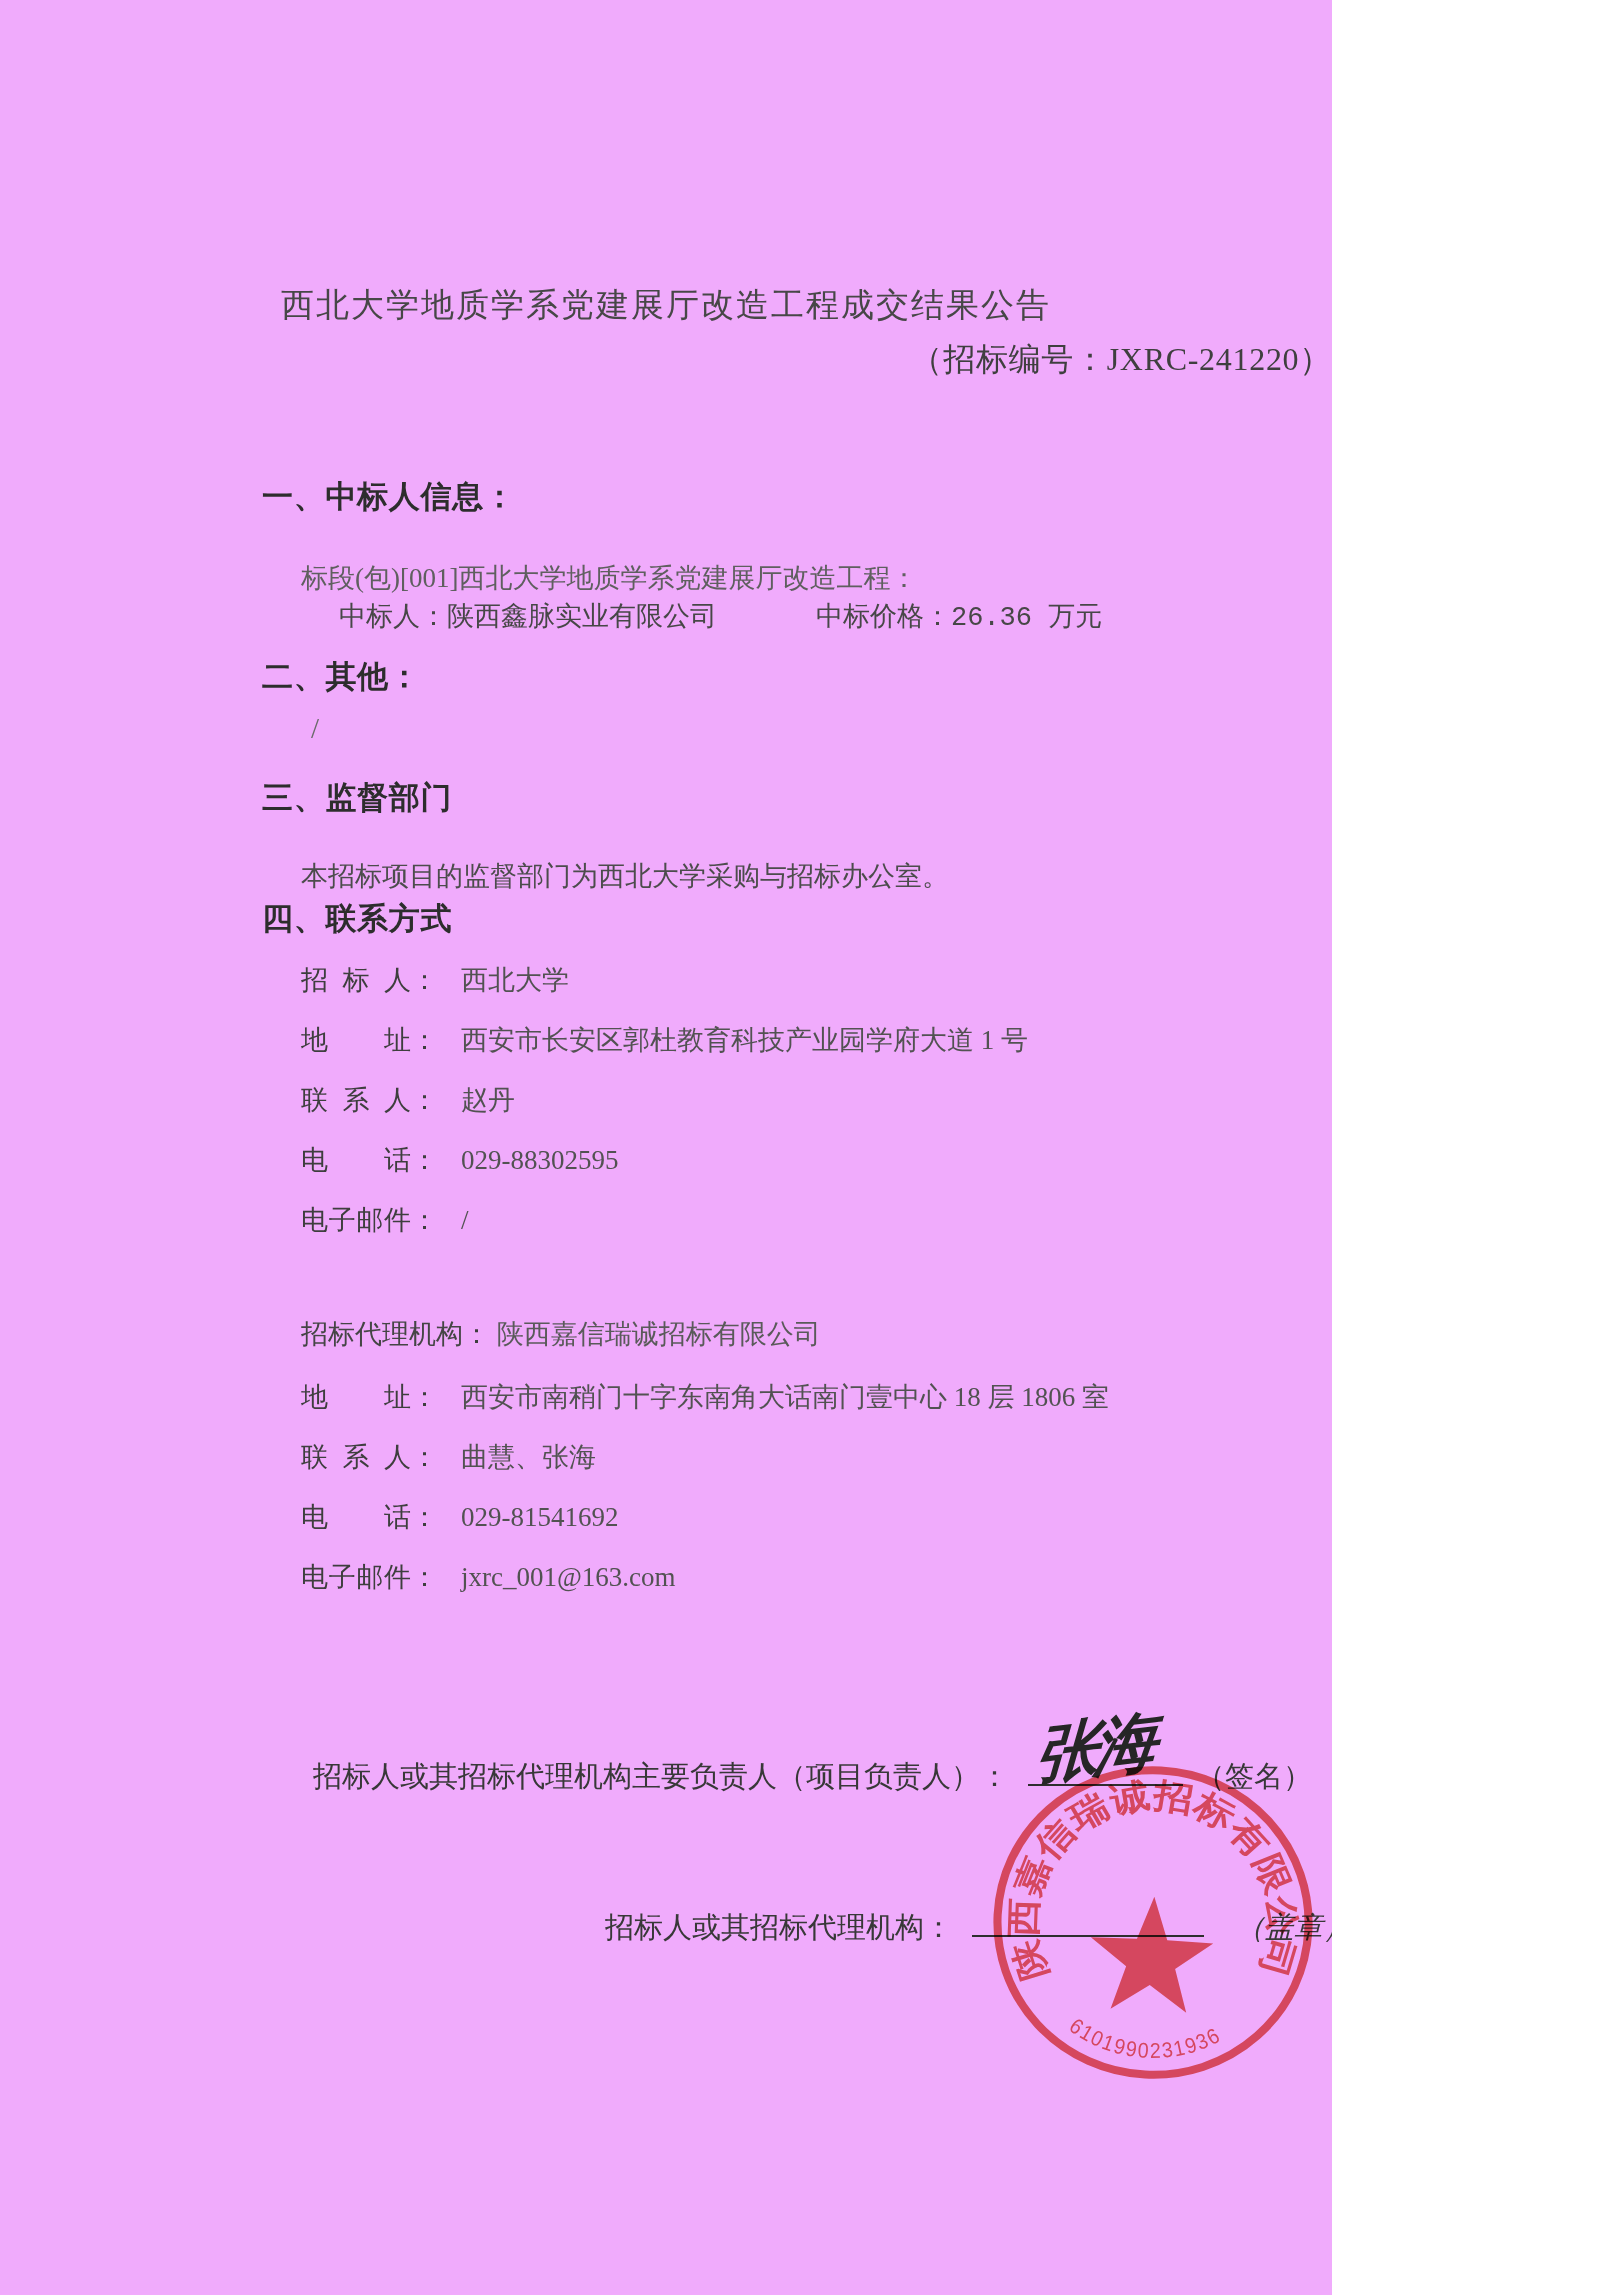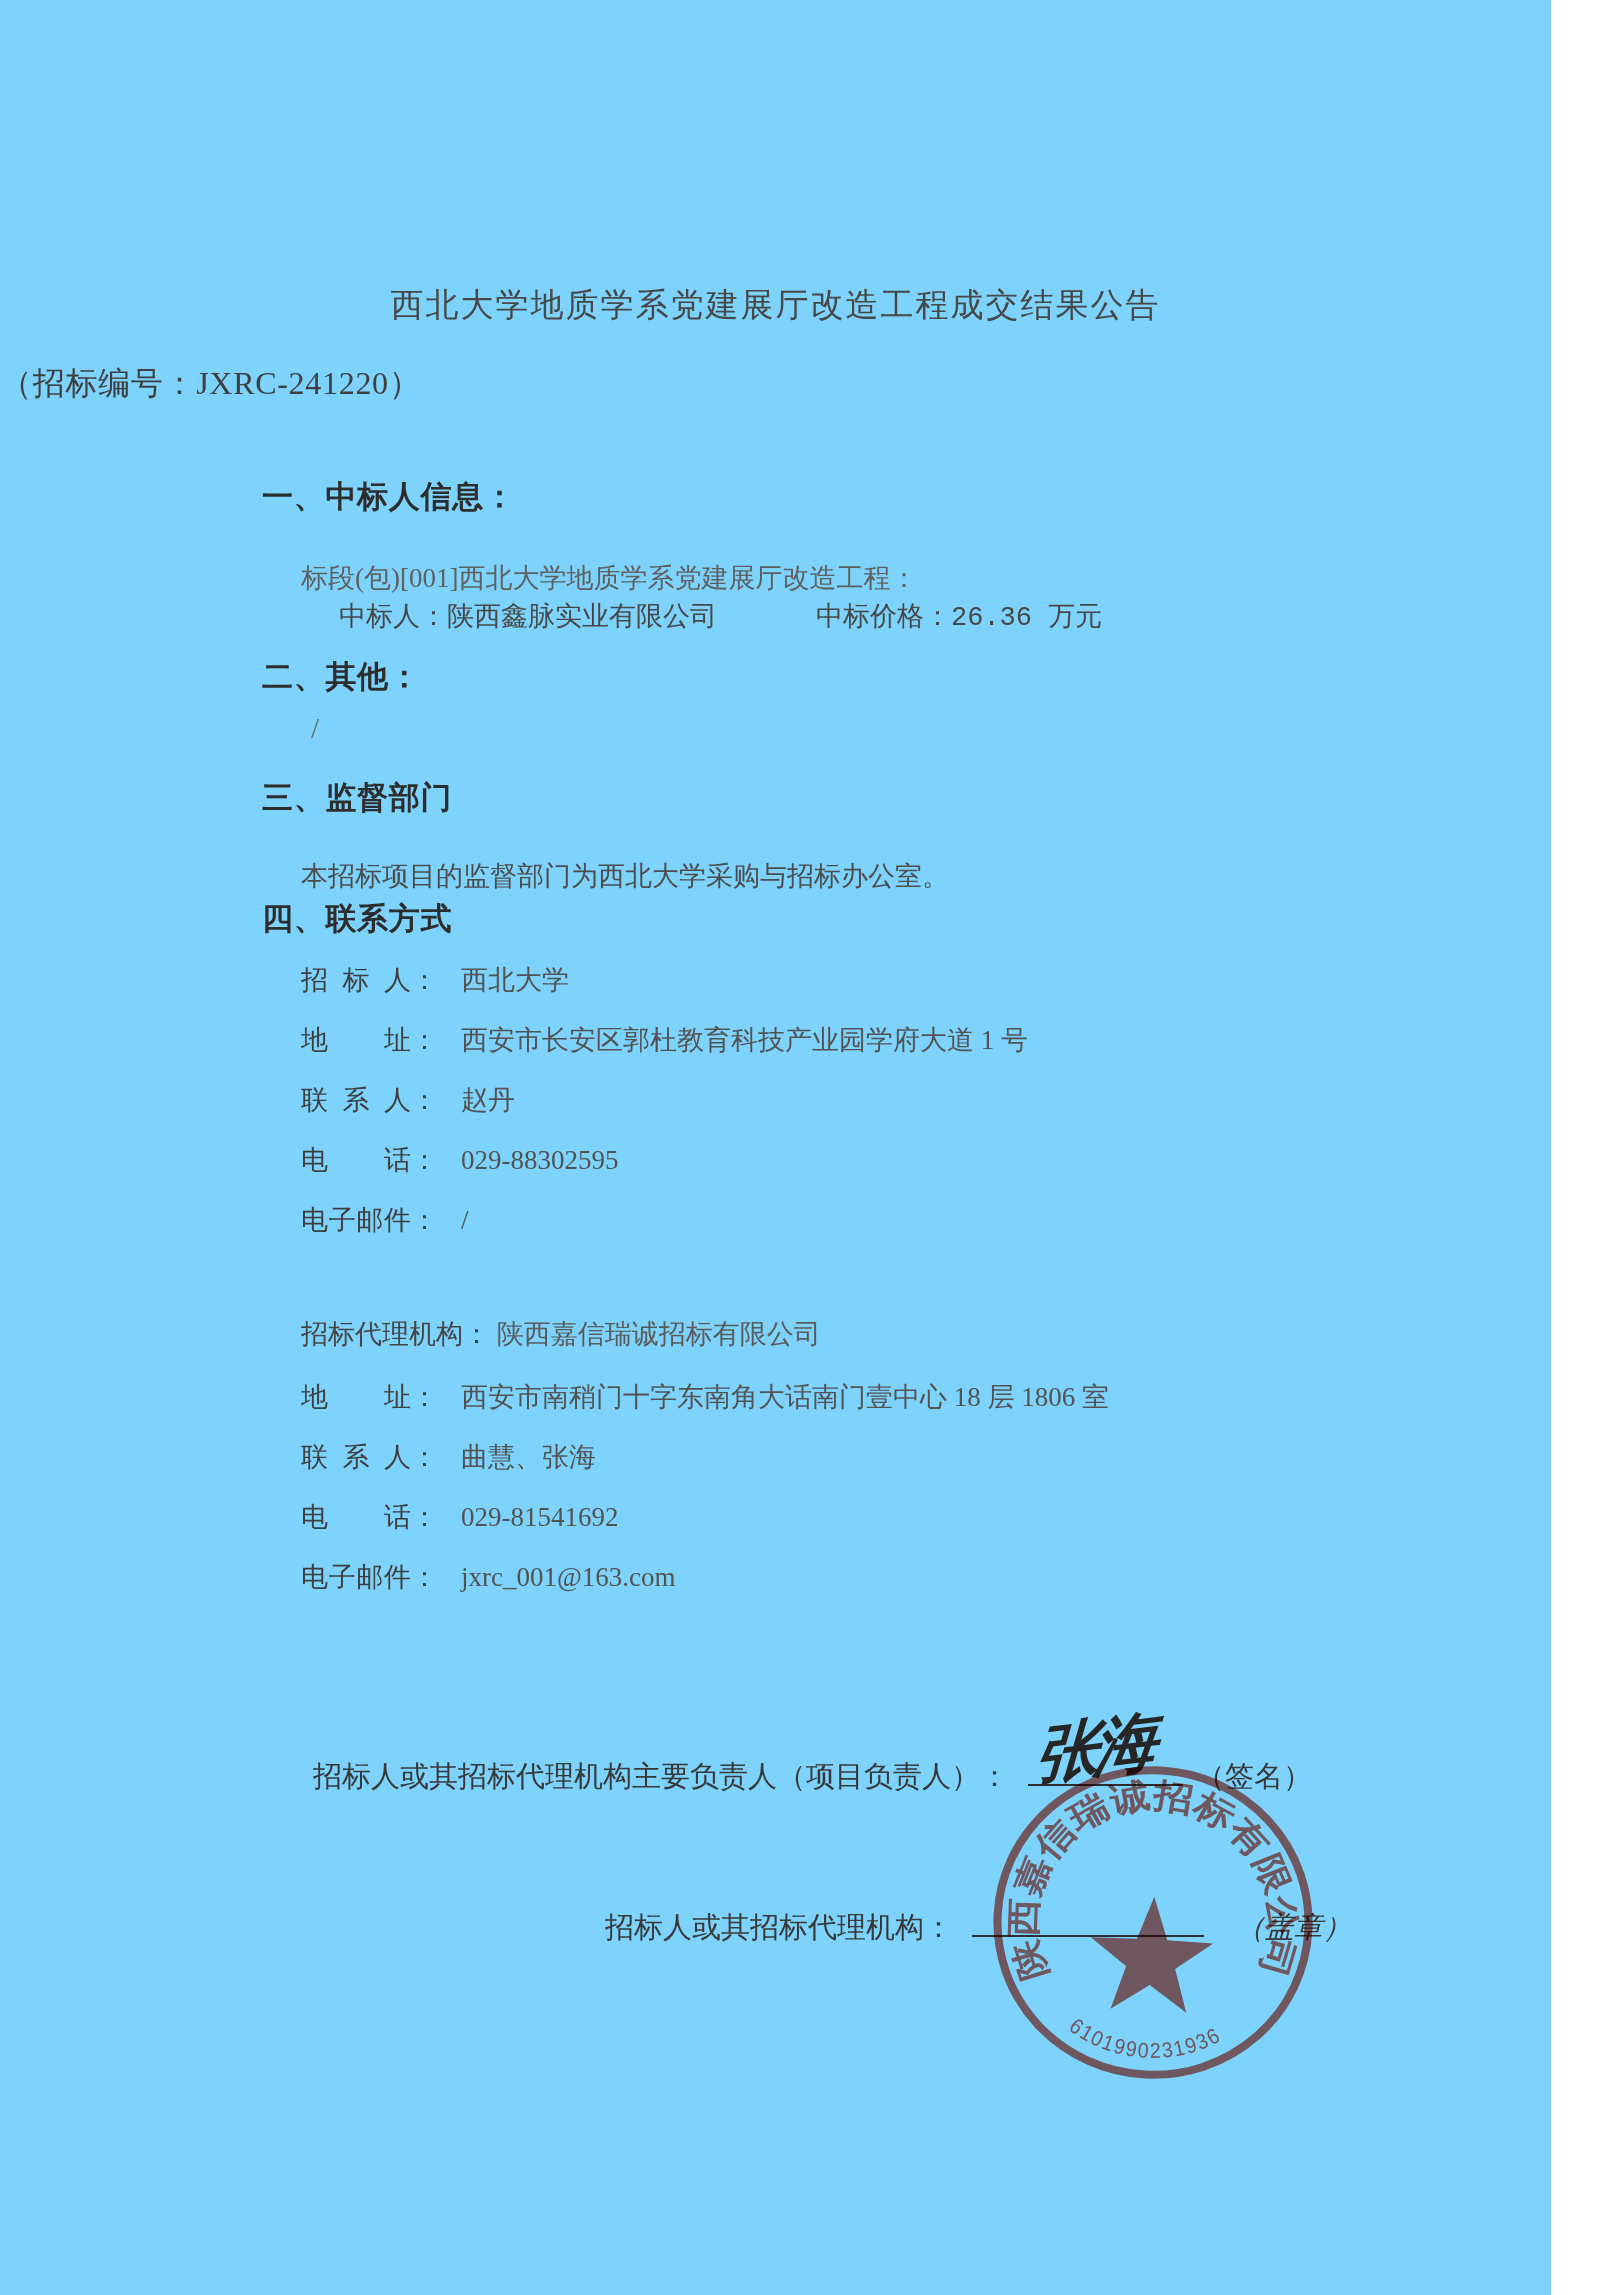--- a/index.html
+++ b/index.html
@@ -1,40 +1,39 @@
 <!DOCTYPE html>
 <html style="font-size:10.7px"><head>
 <meta charset="utf-8">
 <style>
   html, body { margin: 0; padding: 0; background: #ffffff; }
   .page {
     position: relative;
-    width: 1551px;
+    width: 1332px;
     height: 2295px;
-    background: #7dd3fc;
+    background: #f0abfc;
     overflow: hidden;
     font-family: "Liberation Serif", "DejaVu Serif", serif;
     color: #424242;
   }
   .abs { position: absolute; white-space: nowrap; }
 
   .doc-title {
     left: 0; right: 0; top: 283px;
     text-align: center;
     font-size: 33px;
     letter-spacing: 2px;
     color: #474747;
   }
   .doc-subtitle {
     left: 0; right: 0; top: 338px;
-    text-align: left;
+    text-align: right;
     font-size: 32px;
     letter-spacing: 0.7px;
     color: #3f3f3f;
-    margin-top: 24px;
   }
 
   .sec-heading {
     left: 262px;
     font-family: "Liberation Sans", "DejaVu Sans", sans-serif;
     font-weight: bold;
     font-size: 31px;
     color: #2d2d2d;
     letter-spacing: 0.7px;
   }

